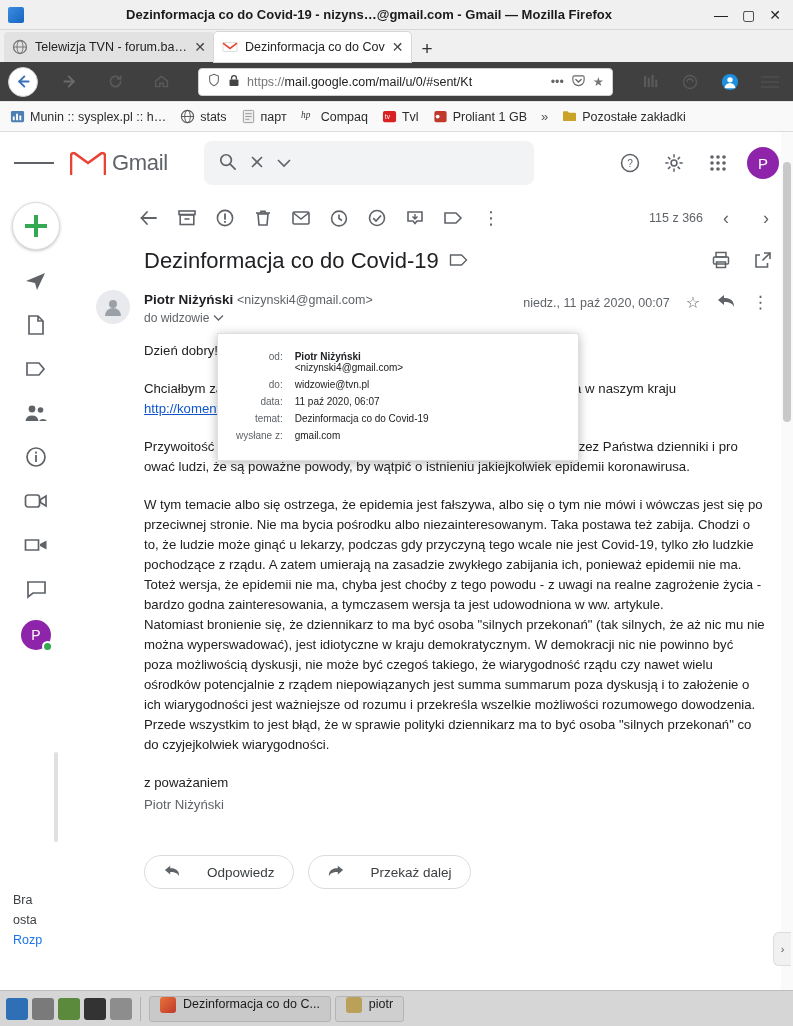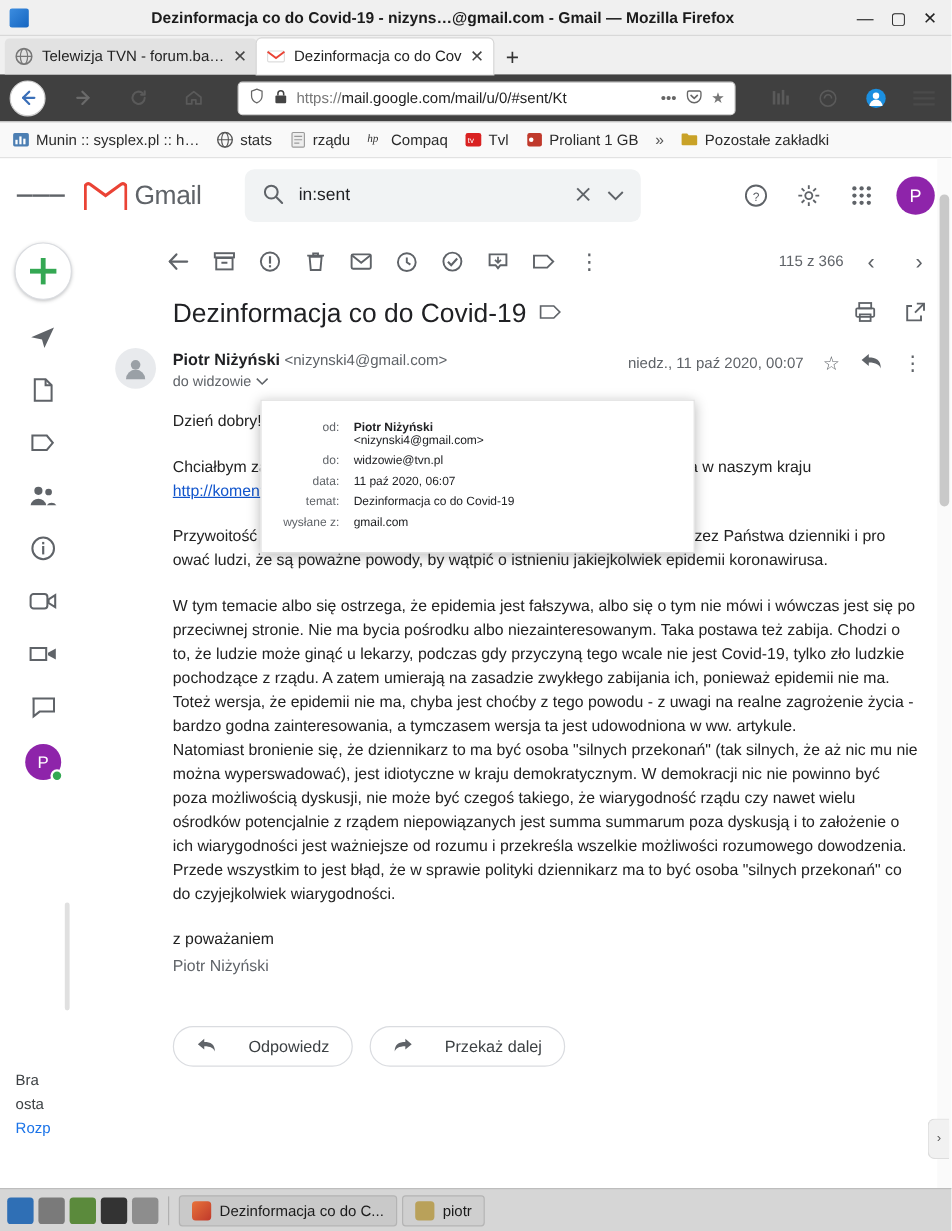--- a/index.html
+++ b/index.html
@@ -277,21 +277,21 @@
   
   .taskbar {
     position:absolute; left:0; right:0; bottom:0; height:36px;
     background: #d6d6d6;
     border-top: 1px solid #bdbdbd;
     display:flex; align-items:center;
     gap: 4px; padding: 0 6px;
   }
   .tb-sq { width: 22px; height: 22px; border-radius: 3px; }
   .tb-task {
-    height: 26px; display:flex; align-items:center; gap:7px;
+    height: 26px; display:flex; align-items:flex-start; gap:7px;
     padding: 0 10px; font-size: 12.5px; color:#1b1b1b;
     background: #c9c9c9; border: 1px solid #b4b4b4; border-radius: 3px;
     max-width: 200px; white-space:nowrap; overflow:hidden;
   }
   .tb-task.plain { background:#cfcfcf; }
   .divider { width:1px; height:24px; background:#b0b0b0; margin:0 4px; }
 </style>
 </head>
 <body>
 
@@ -434,21 +434,21 @@
   </div>
   <div class="bm">
     <span class="bmicon">
       <svg width="15" height="15" viewBox="0 0 16 16">
           <rect x="2.5" y="1.5" width="11" height="13" rx="1" fill="#eee" stroke="#999"></rect>
           <line x1="4.5" y1="5" x2="11.5" y2="5" stroke="#999"></line>
           <line x1="4.5" y1="8" x2="11.5" y2="8" stroke="#999"></line>
           <line x1="4.5" y1="11" x2="9" y2="11" stroke="#999"></line>
         </svg>
     </span>
-    <span>rządu</span>
+    <span>парт</span>
   </div>
   <div class="bm">
     <span class="bmicon">
       <svg width="17" height="12" viewBox="0 0 20 12">
           <text x="0" y="10" font-family="Liberation Serif" font-size="11" font-style="italic" fill="#333">hp</text>
         </svg>
     </span>
     <span>Compaq</span>
   </div>
   <div class="bm">
@@ -499,21 +499,20 @@
       <span class="word">Gmail</span>
     </div>
 
     <div class="searchbox">
       <span>
         <svg width="19" height="19" viewBox="0 0 20 20">
             <circle cx="8.5" cy="8.5" r="5.6" fill="none" stroke="#5f6368" stroke-width="1.8"></circle>
             <line x1="12.8" y1="12.8" x2="18" y2="18" stroke="#5f6368" stroke-width="1.8" stroke-linecap="round"></line>
           </svg>
       </span>
-      <span class="q" placeholder="Szukaj poczty">in:sent</span>
       <span>
         <svg width="16" height="16" viewBox="0 0 16 16">
             <line x1="3" y1="3" x2="13" y2="13" stroke="#5f6368" stroke-width="1.6"></line>
             <line x1="13" y1="3" x2="3" y2="13" stroke="#5f6368" stroke-width="1.6"></line>
           </svg>
       </span>
       <span>
         <svg width="14" height="10" viewBox="0 0 14 10">
             <path d="M1 2 L7 8 L13 2" fill="none" stroke="#5f6368" stroke-width="1.6"></path>
           </svg>

